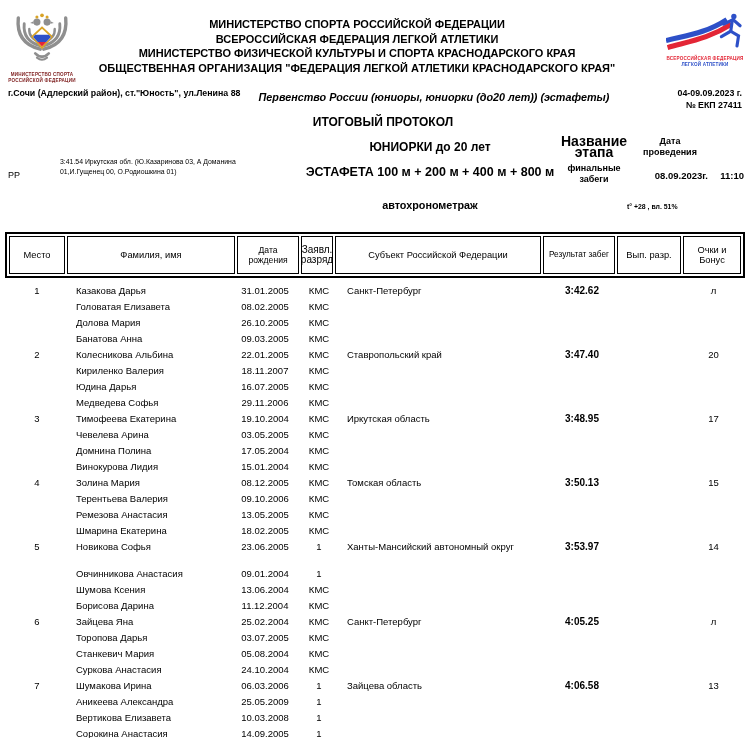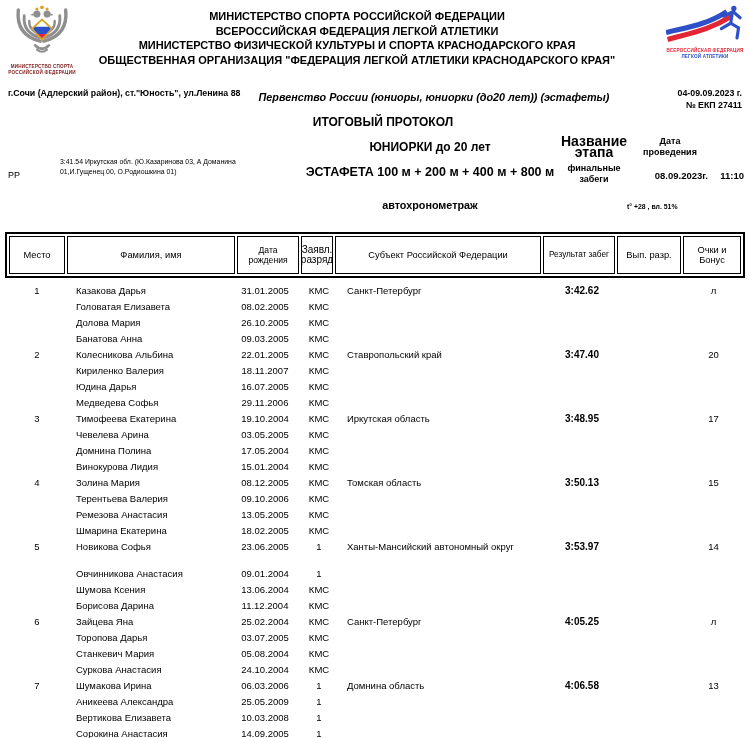--- a/index.html
+++ b/index.html
@@ -1,20 +1,20 @@
 <!DOCTYPE html>
 <html><head>
 <meta charset="utf-8">
 <style>
   html,body{margin:0;padding:0;background:#fff;}
   .page{position:relative;width:750px;height:738px;background:#fff;overflow:hidden;
         font-family:"Liberation Sans",sans-serif;color:#000;}
 
   
-  .org-header{position:absolute;top:0;left:0;right:0;height:86px;}
+  .org-header{position:absolute;top:8px;left:0;right:0;height:86px;}
   .logo-left{position:absolute;left:5px;top:3px;width:74px;text-align:center;}
   .logo-right{position:absolute;right:5px;top:5px;width:80px;text-align:center;}
   .logo-caption{font-weight:bold;font-size:4.6px;line-height:5.6px;letter-spacing:.2px;margin-top:1px;}
   .cap-maroon{color:#7d1c1c;}
   .cap-red{color:#e32636;}
   .cap-blue{color:#2d50c8;}
   .org-lines{position:absolute;left:68px;right:104px;top:9px;text-align:center;
              font-weight:bold;font-size:11px;line-height:14.6px;white-space:nowrap;}
 
   
@@ -402,21 +402,21 @@
     <div class="c region"></div>
     <div class="c result"></div>
     <div class="c grade"></div>
     <div class="c points"></div>
   </div>
         <div class="trow">
     <div class="c place">7</div>
     <div class="c name">Шумакова Ирина</div>
     <div class="c dob">06.03.2006</div>
     <div class="c rank">1</div>
-    <div class="c region">Домнина область</div>
+    <div class="c region">Зайцева область</div>
     <div class="c result">4:06.58</div>
     <div class="c grade"></div>
     <div class="c points">13</div>
   </div>
         <div class="trow">
     <div class="c place"></div>
     <div class="c name">Аникеева Александра</div>
     <div class="c dob">25.05.2009</div>
     <div class="c rank">1</div>
     <div class="c region"></div>

